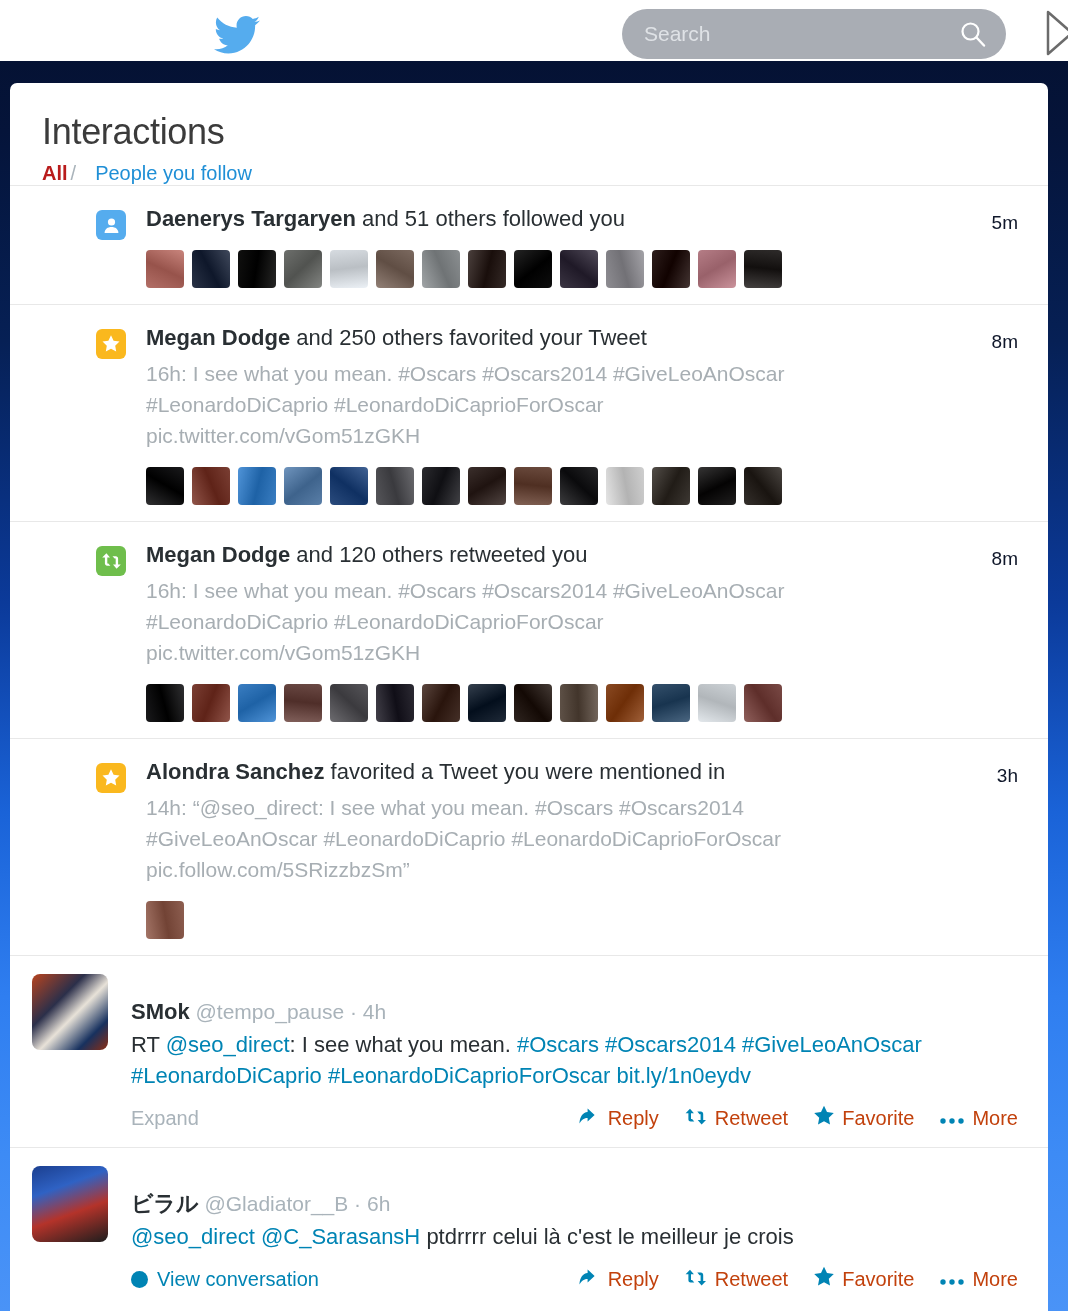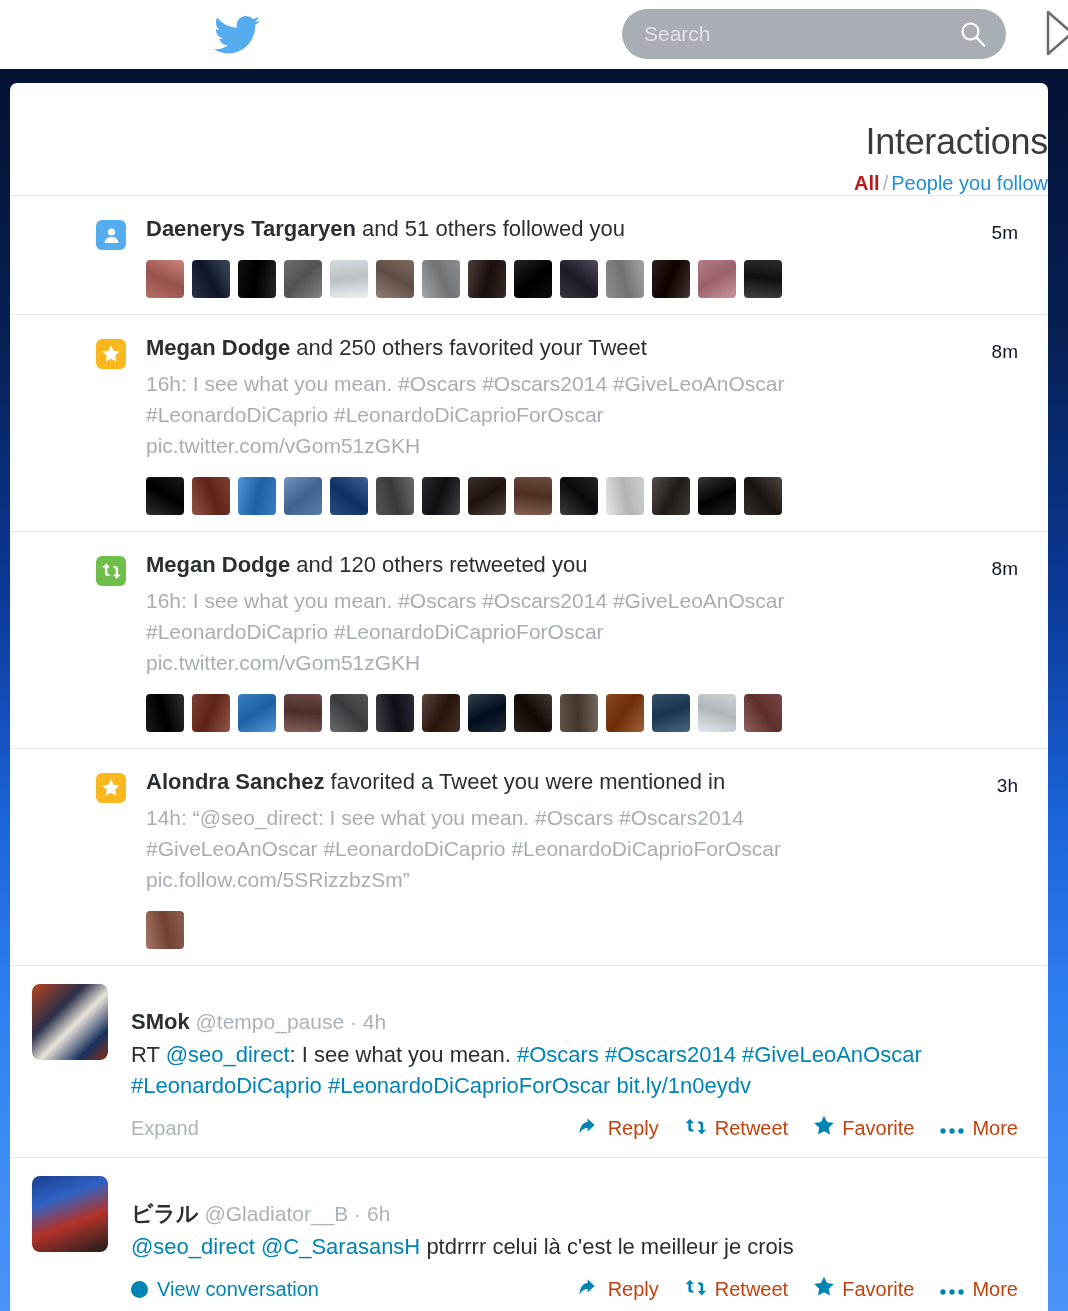--- a/index.html
+++ b/index.html
@@ -18,21 +18,21 @@
         #0b3a9a 46%, #1a63d8 62%, #2f7ef0 76%,
         #3d8bf5 88%, #4a93f7 100%);
     position: relative;
   }
 
   
   .topbar {
     position: absolute;
     top: 0; left: 0;
     width: 1068px;
-    height: 69px;
+    height: 61px;
     background: #ffffff;
     z-index: 20;
   }
   .tw-logo {
     position: absolute;
     left: 214px;
     top: 14px;
     width: 48px;
     height: 40px;
   }
@@ -79,36 +79,36 @@
     position: absolute;
     left: 10px;
     top: 83px;
     width: 1038px;
     height: 1230px;
     background: #ffffff;
     border-radius: 7px 7px 0 0;
     overflow: hidden;
   }
 
-  .card-header { padding: 38px 0 0 32px; text-align: right; }
+  .card-header { padding: 28px 0 0 32px; }
   .page-title {
     font-size: 36px;
     font-weight: normal;
     color: #3b3b3b;
     letter-spacing: -0.3px;
     line-height: 42px;
   }
   .filters {
     margin-top: 9px;
     font-size: 20px;
     color: #8899a6;
   }
   .filter-all { color: #b91c1c; font-weight: bold; }
   .filter-sep { color: #a9b3ba; margin: 0 3px; }
-  .filter-follow { color: #1f8fd6; }
+  .filter-follow { color: #1f8fd6; margin-left: 16px; }
 
   .divider { height: 1px; background: #e8e8e8; width: 100%; }
 
   
   .inter-row {
     position: relative;
     padding: 18px 30px 16px 88px;
     min-height: 60px;
   }
   .type-icon {

